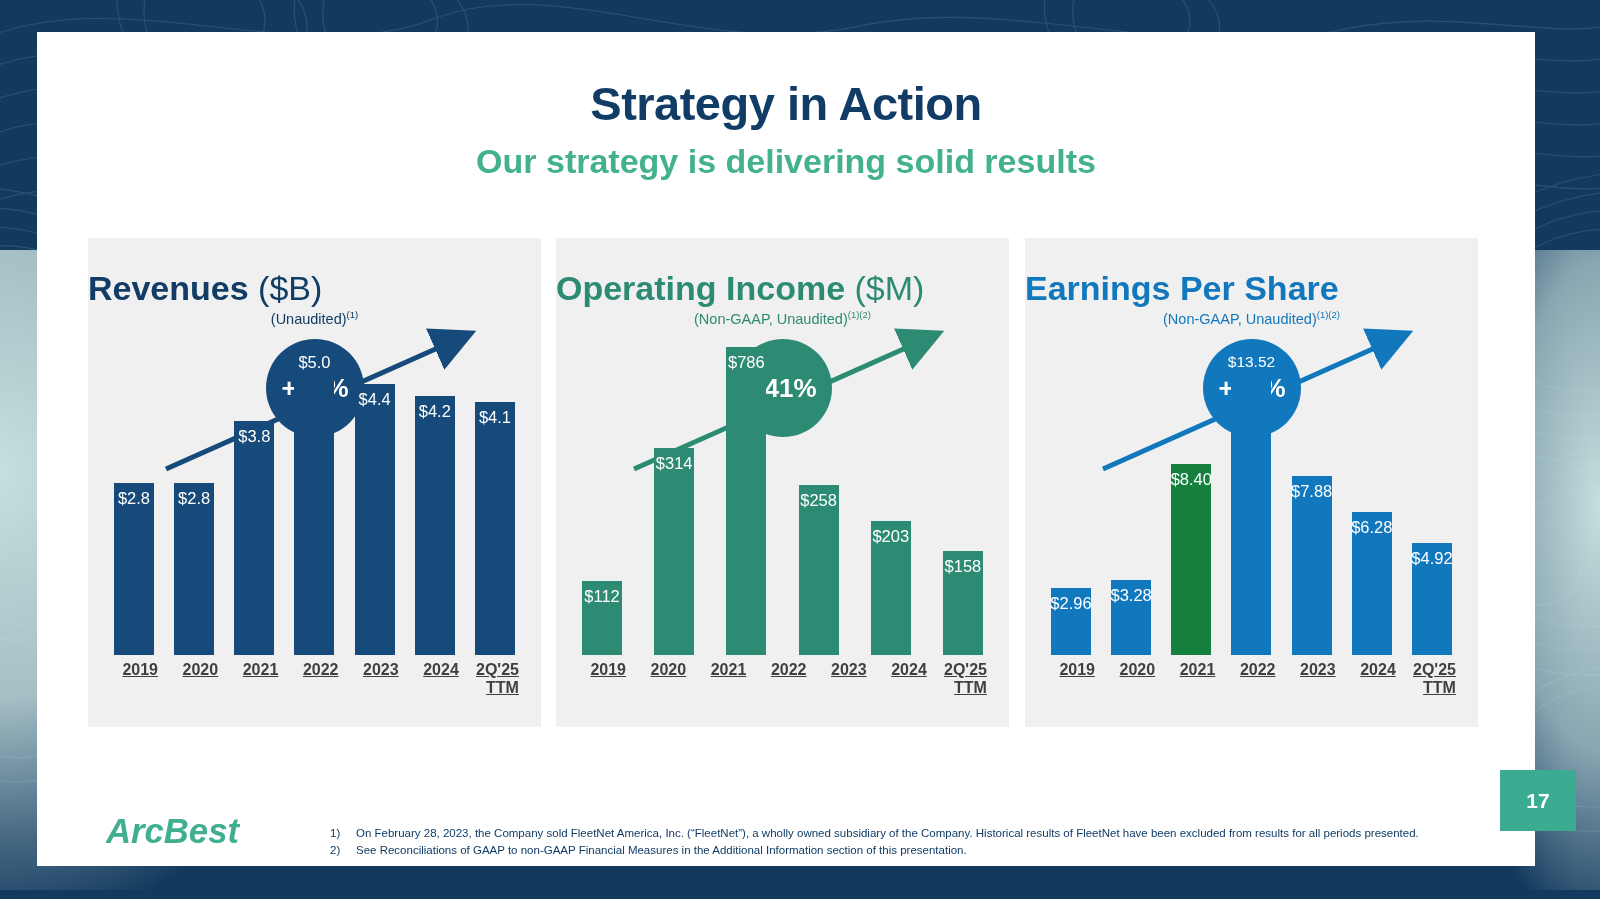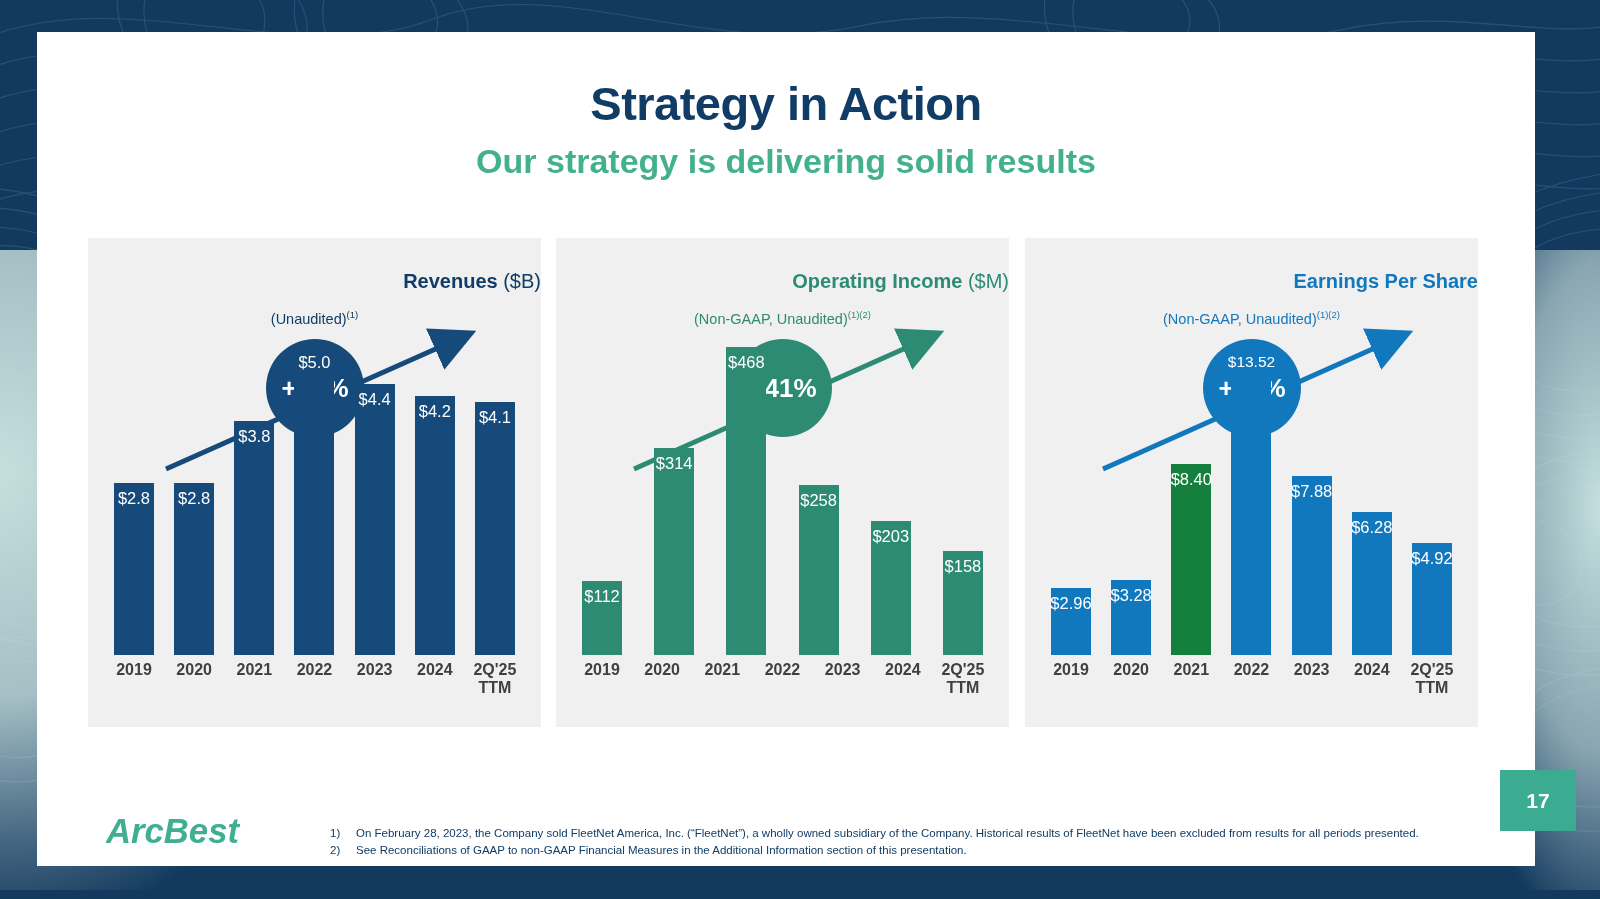--- a/index.html
+++ b/index.html
@@ -36,22 +36,22 @@
   
   .panel{
     position:absolute;top:206px;width:453px;height:489px;
     background:#f0f0f0;
   }
   #panel-revenues{left:51px;}
   #panel-operating-income{left:519px;}
   #panel-eps{left:988px;}
 
   .panel-title{
-    position:absolute;top:32px;left:0;width:100%;text-align:right;
-    font-size:20px;font-weight:bold;line-height:1.1;
+    position:absolute;top:32px;left:0;width:100%;text-align:left;
+    font-size:34px;font-weight:bold;line-height:1.1;
   }
   .panel-title .unit{font-weight:normal;}
   .panel-sub{
     position:absolute;top:71px;left:0;width:100%;text-align:center;
     font-size:14.5px;
   }
   .panel-sub sup{font-size:9.5px;vertical-align:super;}
 
   
   .growth-arrow{position:absolute;left:0;top:86px;width:453px;height:150px;}
@@ -77,22 +77,23 @@
   .bar-label{
     position:absolute;left:50%;transform:translateX(-50%);
     top:6px;color:#ffffff;font-size:16.5px;white-space:nowrap;
   }
   .bar-label.small{font-size:15.5px;}
   .x-axis{
     position:absolute;left:22px;right:22px;bottom:14px;height:52px;
     display:flex;justify-content:space-between;
   }
   .x-tick{
-    width:48px;text-align:center;font-size:16px;font-weight:bold;color:#404040;
+    width:48px;text-align:right;font-size:16px;font-weight:bold;color:#404040;
     line-height:1.15;
+    text-decoration:underline;
   }
   .x-tick .ttm{display:block;}
 
   
   #arcbest-logo{
     position:absolute;left:69px;top:778px;width:185px;height:42px;
   }
   #footnotes{
     position:absolute;left:293px;top:793px;width:1180px;
     font-size:11.5px;color:#103c66;line-height:1.45;
@@ -254,21 +255,21 @@
               <span class="bar-label">$112</span>
             </div>
           </div>
           <div class="bar-col">
             <div class="bar" style="height: 206.65px; background: rgb(45, 139, 115);">
               <span class="bar-label">$314</span>
             </div>
           </div>
           <div class="bar-col">
             <div class="bar" style="height: 308px; background: rgb(45, 139, 115);">
-              <span class="bar-label">$468</span>
+              <span class="bar-label">$786</span>
             </div>
           </div>
           <div class="bar-col">
             <div class="bar" style="height: 169.795px; background: rgb(45, 139, 115);">
               <span class="bar-label">$258</span>
             </div>
           </div>
           <div class="bar-col">
             <div class="bar" style="height: 133.598px; background: rgb(45, 139, 115);">
               <span class="bar-label">$203</span>

